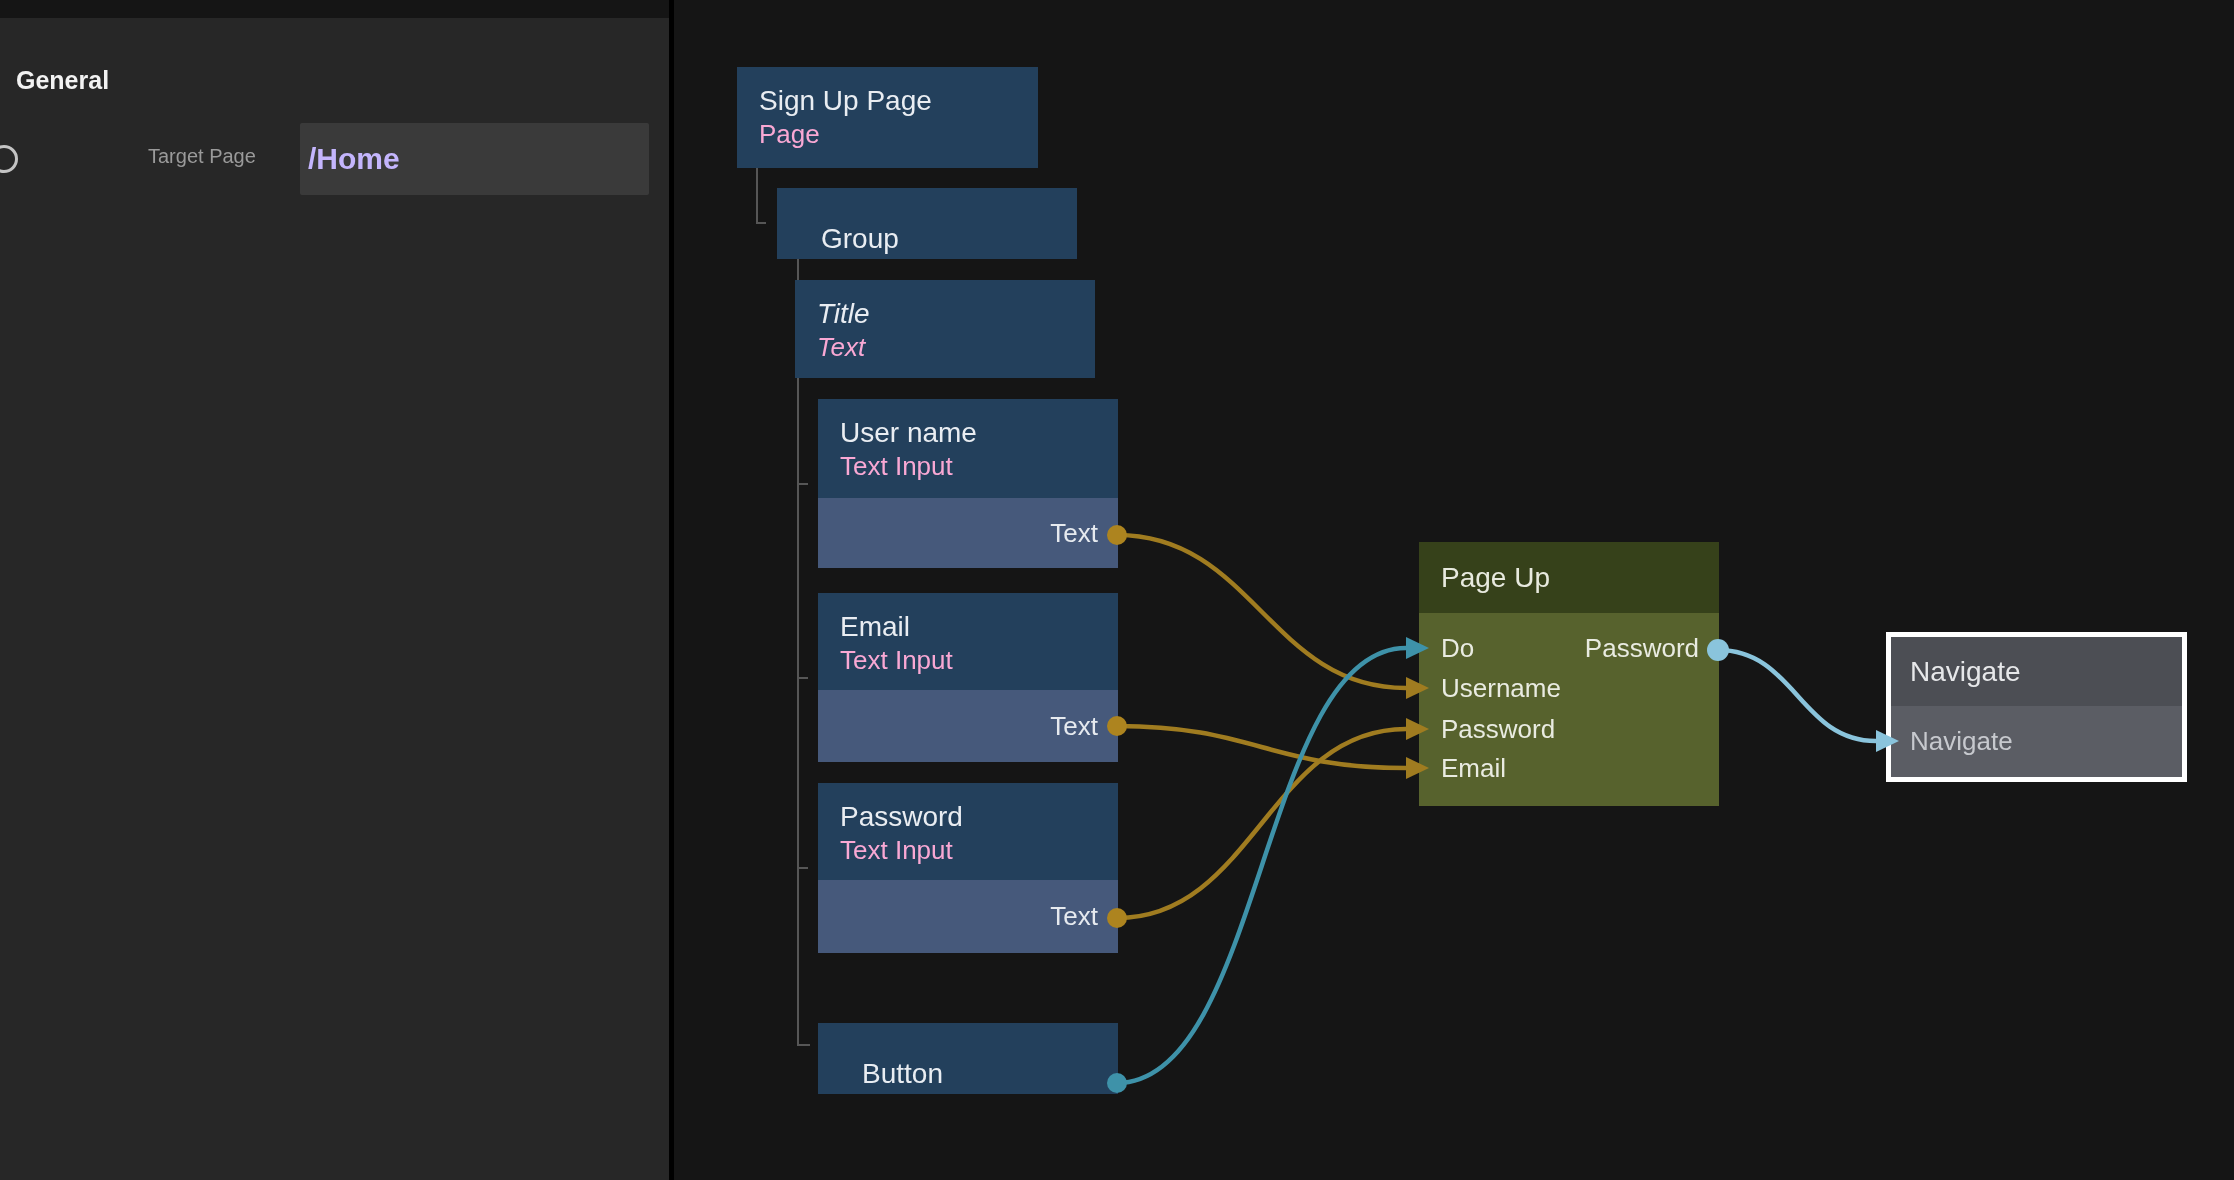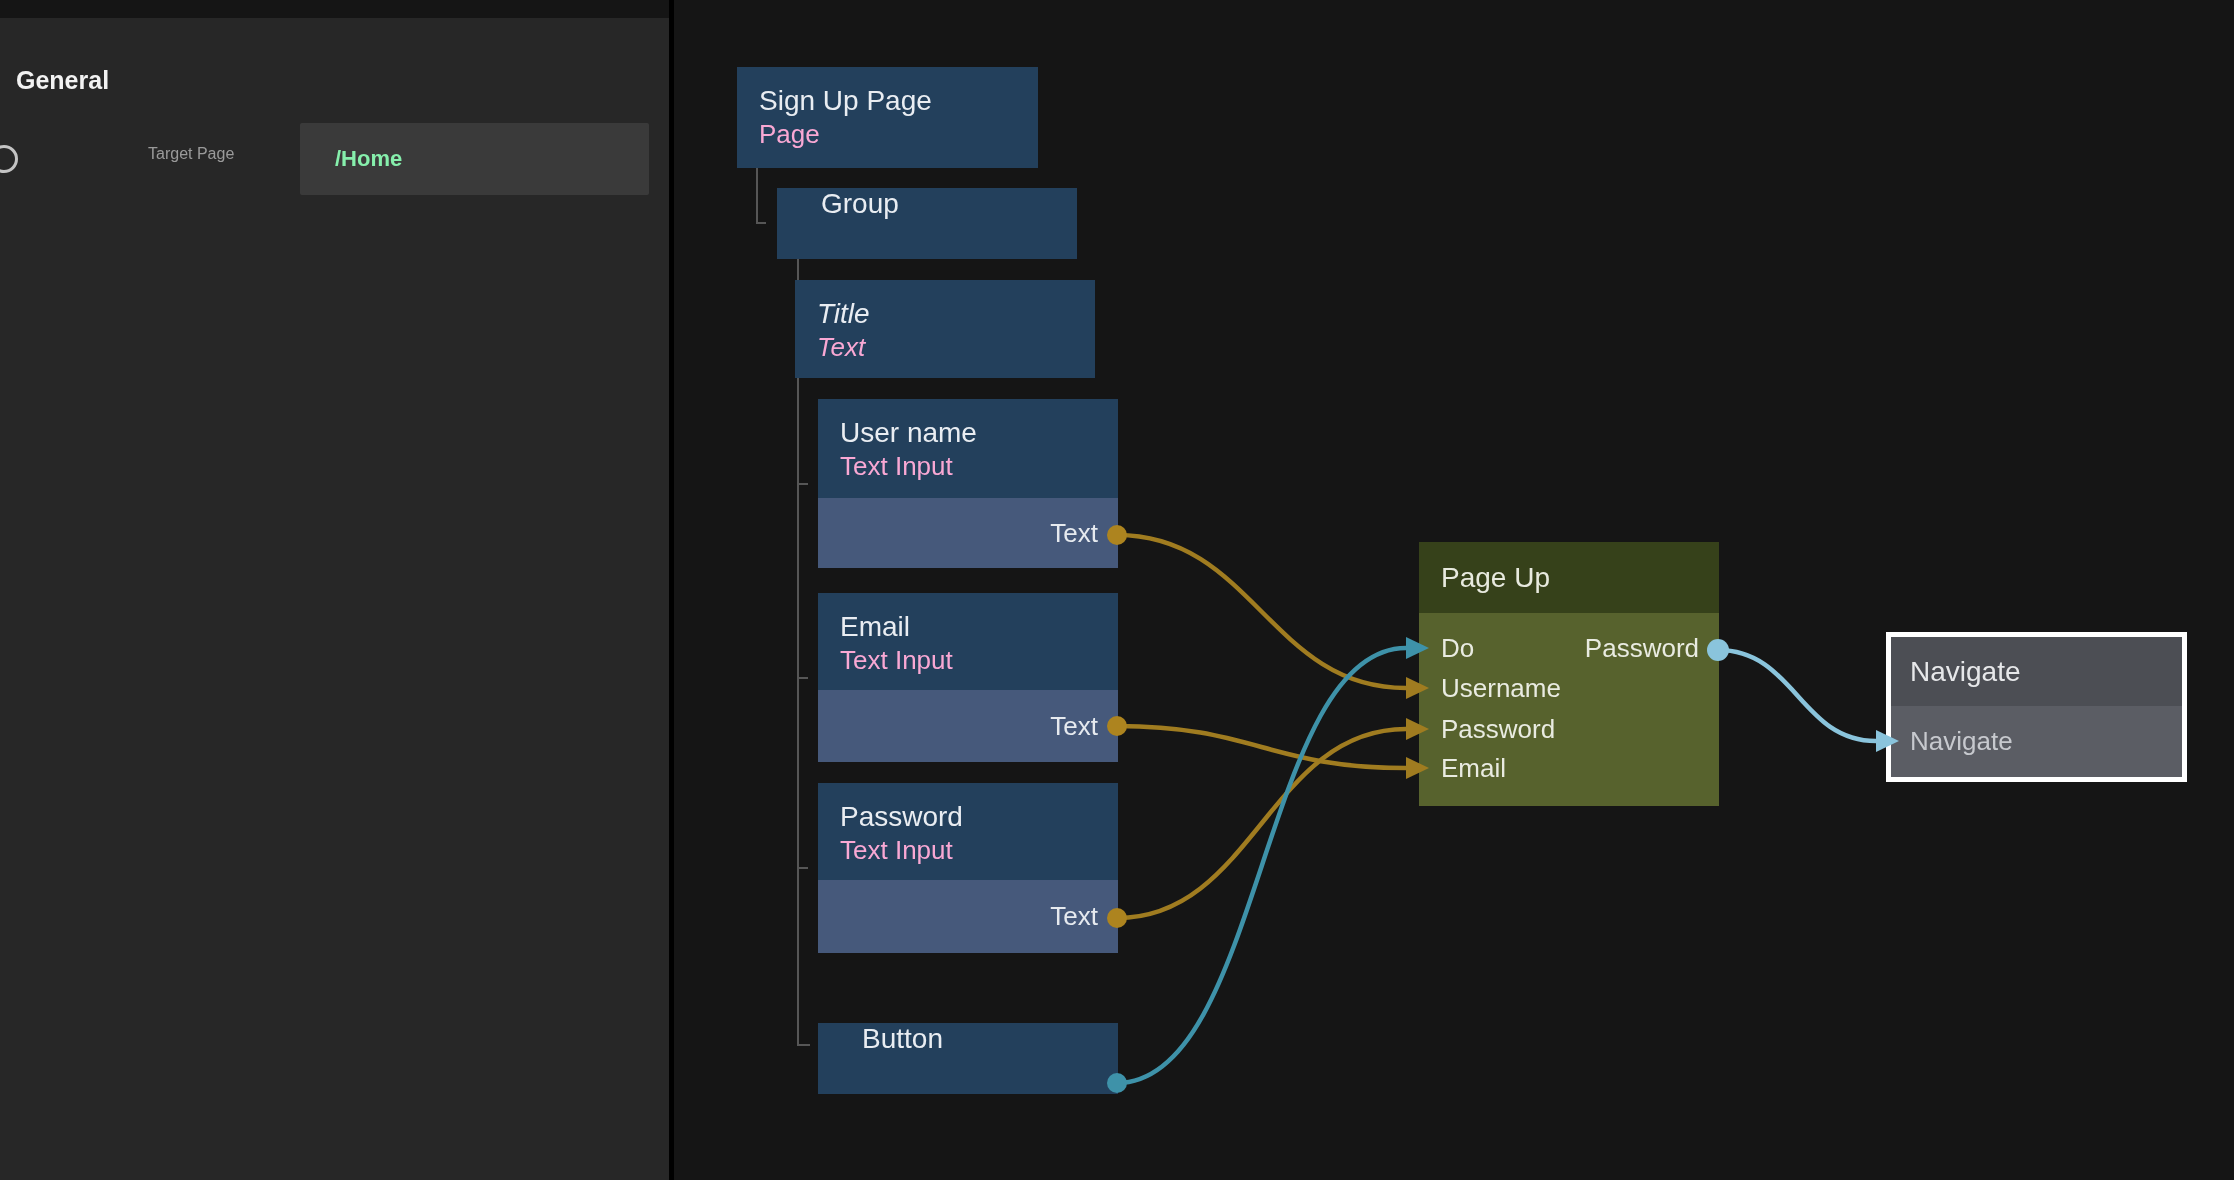--- a/index.html
+++ b/index.html
@@ -15,30 +15,30 @@
   
   .panel{position:absolute;left:0;top:18px;width:669px;height:1180px;
          background:var(--panel-bg);z-index:4;}
   .panel-divider{position:absolute;left:669px;top:0;width:5px;height:1180px;
          background:#000;z-index:4;}
   .panel-heading{position:absolute;left:16px;top:48px;
          font-size:25px;font-weight:700;color:#f2f2f2;}
   .edge-ring{position:absolute;left:-10px;top:127px;width:22px;height:22px;
          border:3px solid #c4c4c4;border-radius:50%;}
   .field-label{position:absolute;left:148px;top:127px;width:132px;
-         font-size:16px;color:#9a9a9a;}
+         font-size:20px;color:#9a9a9a;}
   .text-input{position:absolute;left:300px;top:105px;width:349px;height:72px;
          background:#3a3a3a;border-radius:2px;display:flex;align-items:center;}
-  .text-input span{margin-left:35px;font-size:22px;font-weight:700;color:#86efac;}
+  .text-input span{margin-left:8px;font-size:30px;font-weight:700;color:#c4b5fd;}
   
   .node{position:absolute;box-sizing:border-box;}
   .node-title{font-size:28px;color:#e9edf2;line-height:32px;}
   .node-subtitle{font-size:26px;color:#f9a8d4;line-height:30px;margin-top:2px;}
   .hdr{box-sizing:border-box;padding:18px 0 4px 22px;background:var(--node-blue-header);}
-  .hdr.center{display:flex;align-items:flex-start;padding-top:0;}
+  .hdr.center{display:flex;align-items:flex-end;padding-top:0;}
   .port-row{box-sizing:border-box;background:var(--node-blue-port);
             display:flex;align-items:center;justify-content:flex-end;}
   .port-row .port-label{margin-right:20px;font-size:26px;color:#e6eaef;}
   
   .olive-header{box-sizing:border-box;height:71px;display:flex;align-items:center;
             background:var(--node-olive-header);}
   .olive-header .node-title{margin-left:22px;color:#e8eadf;}
   .olive-body{box-sizing:border-box;position:absolute;left:0;top:71px;right:0;bottom:0;
             background:var(--node-olive-body);}
   .in-label{position:absolute;left:22px;height:30px;line-height:30px;

